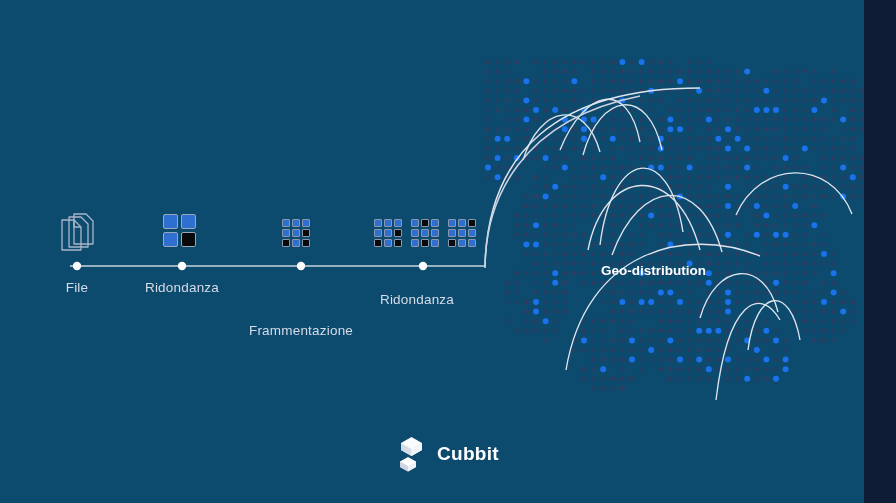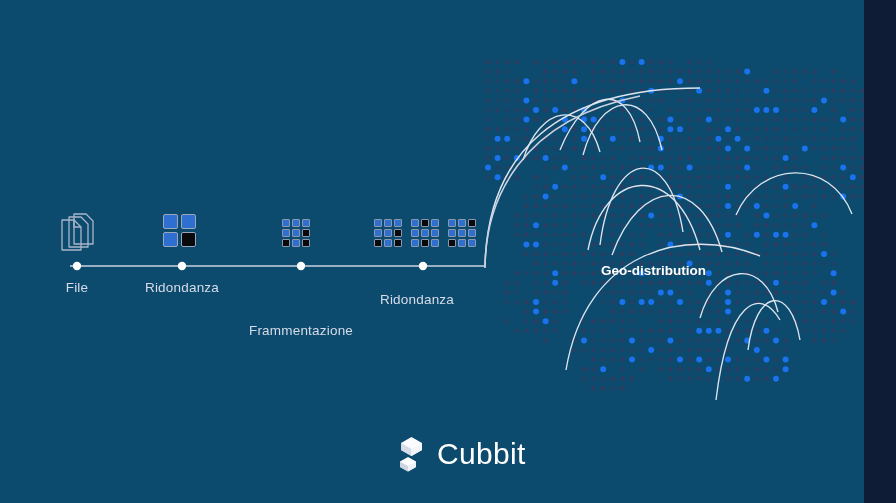--- a/index.html
+++ b/index.html
@@ -75,22 +75,23 @@
   
   #logo {
     position: absolute;
     left: 395px; top: 436px;
     display: flex;
     align-items: center;
     gap: 8px;
   }
   #logo-text {
     color: #ffffff;
-    font-size: 30px;
+    font-size: 19px;
     letter-spacing: .3px;
+    font-weight: bold;
   }
 </style>
 </head>
 <body>
 
 <div id="stage">
 
   <div id="map-layer">
     <svg id="map-dots" width="896" height="503">
         <circle cx="488.0" cy="62.0" r="2.5" fill="#2c3e61" opacity="0.89"></circle>

